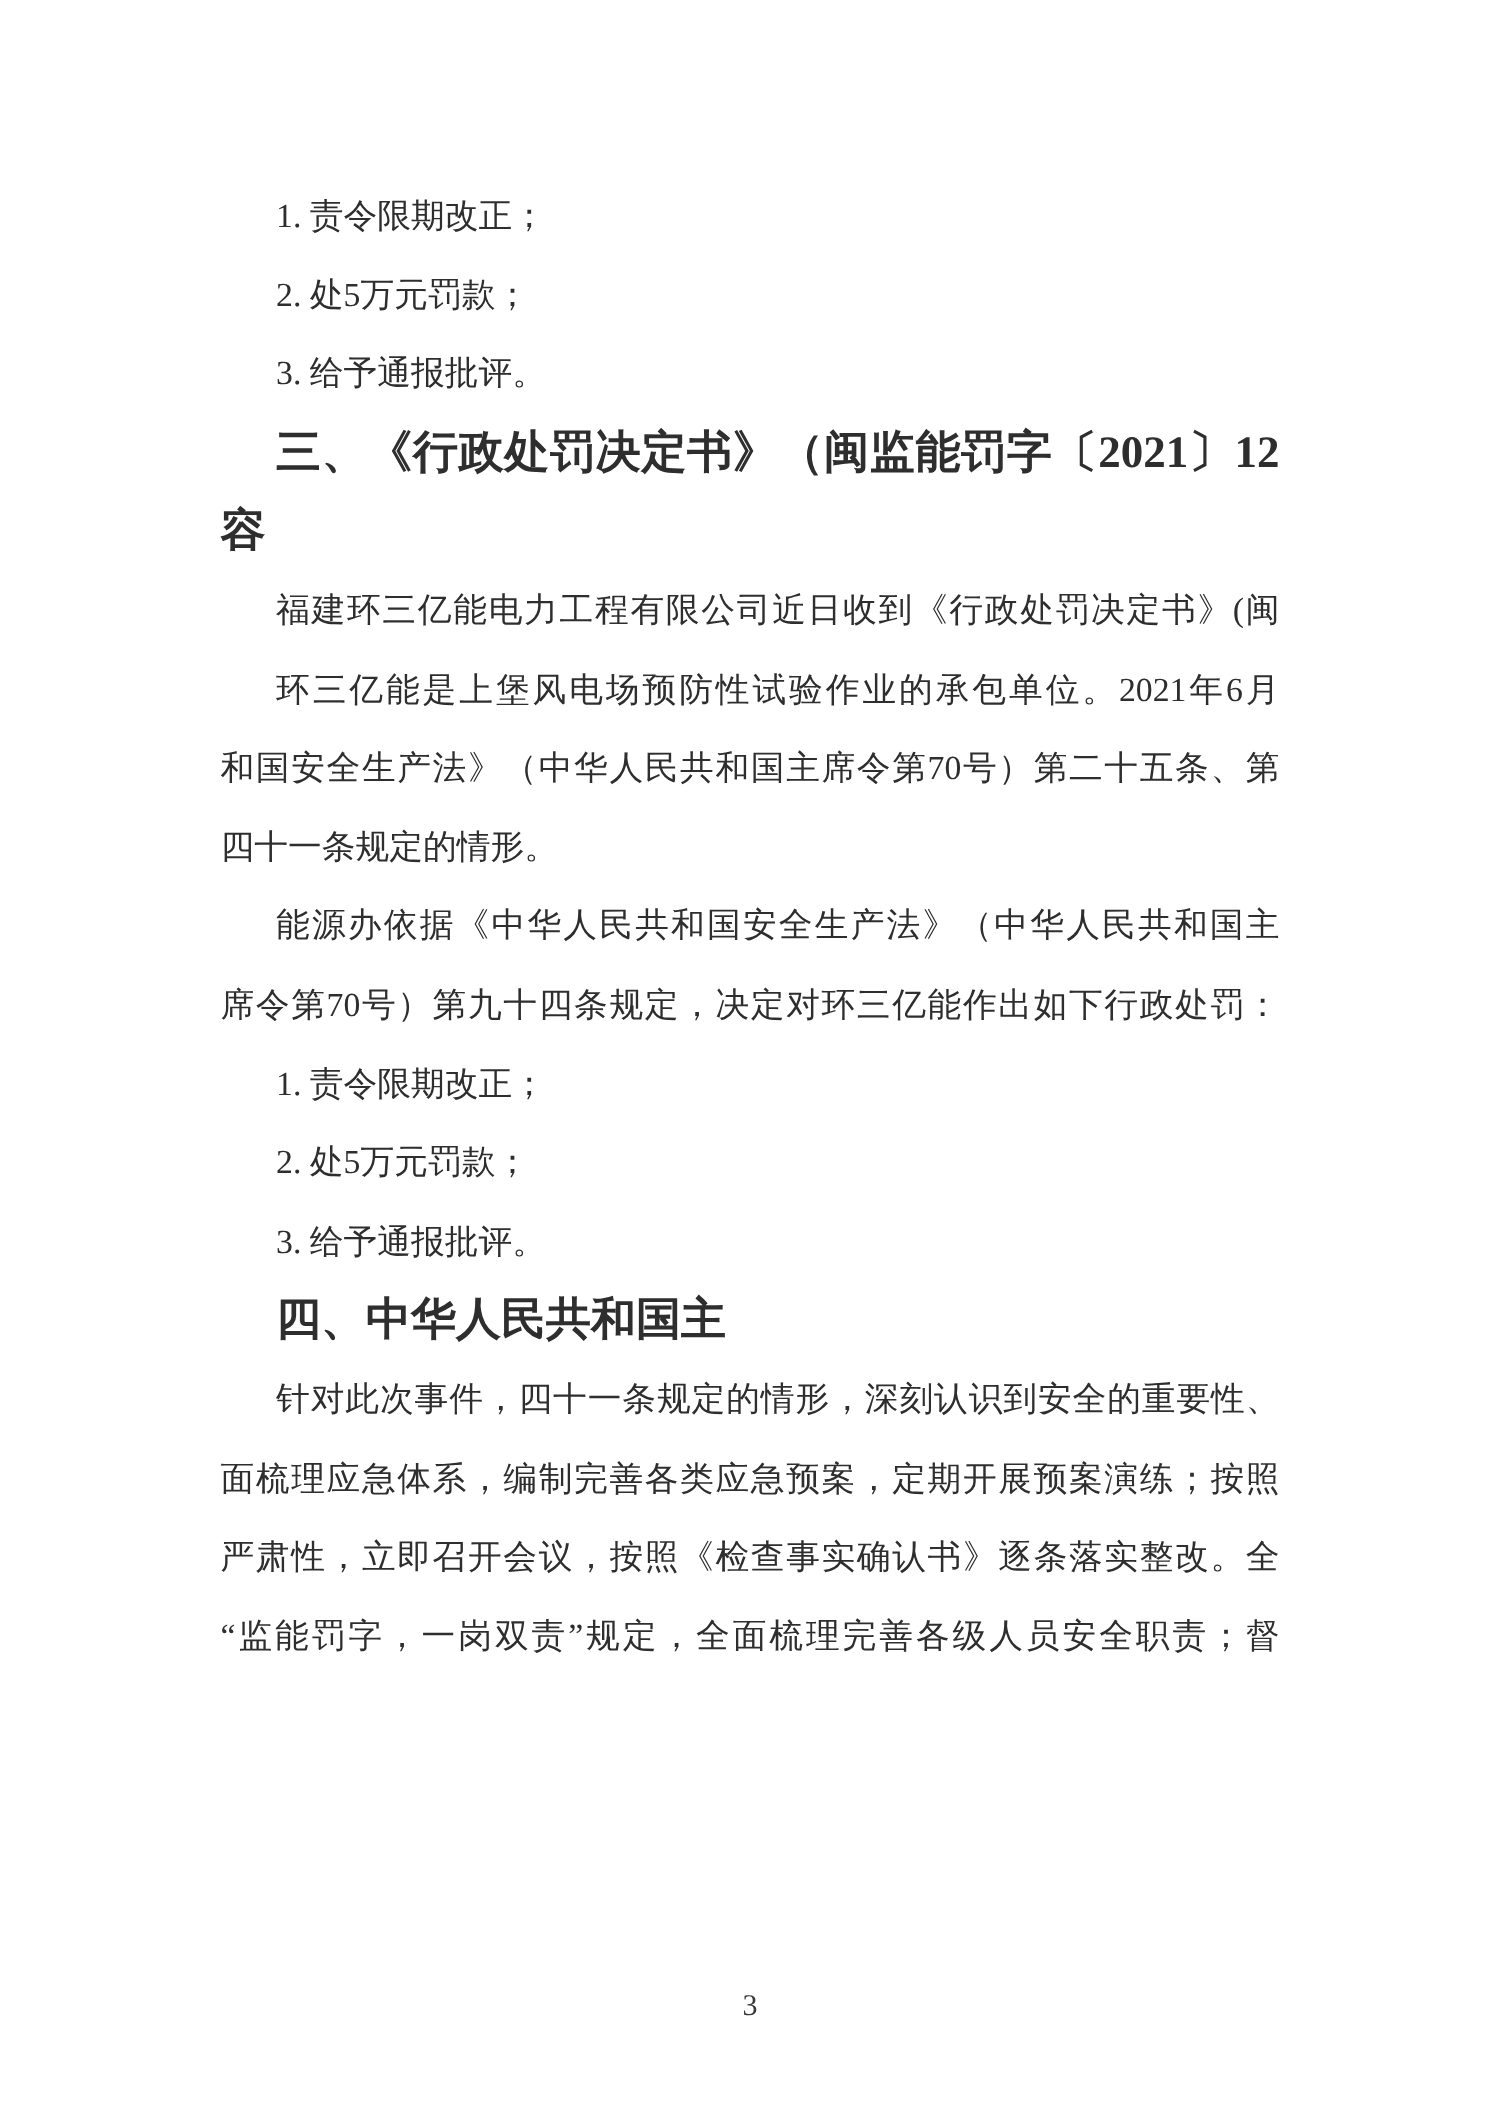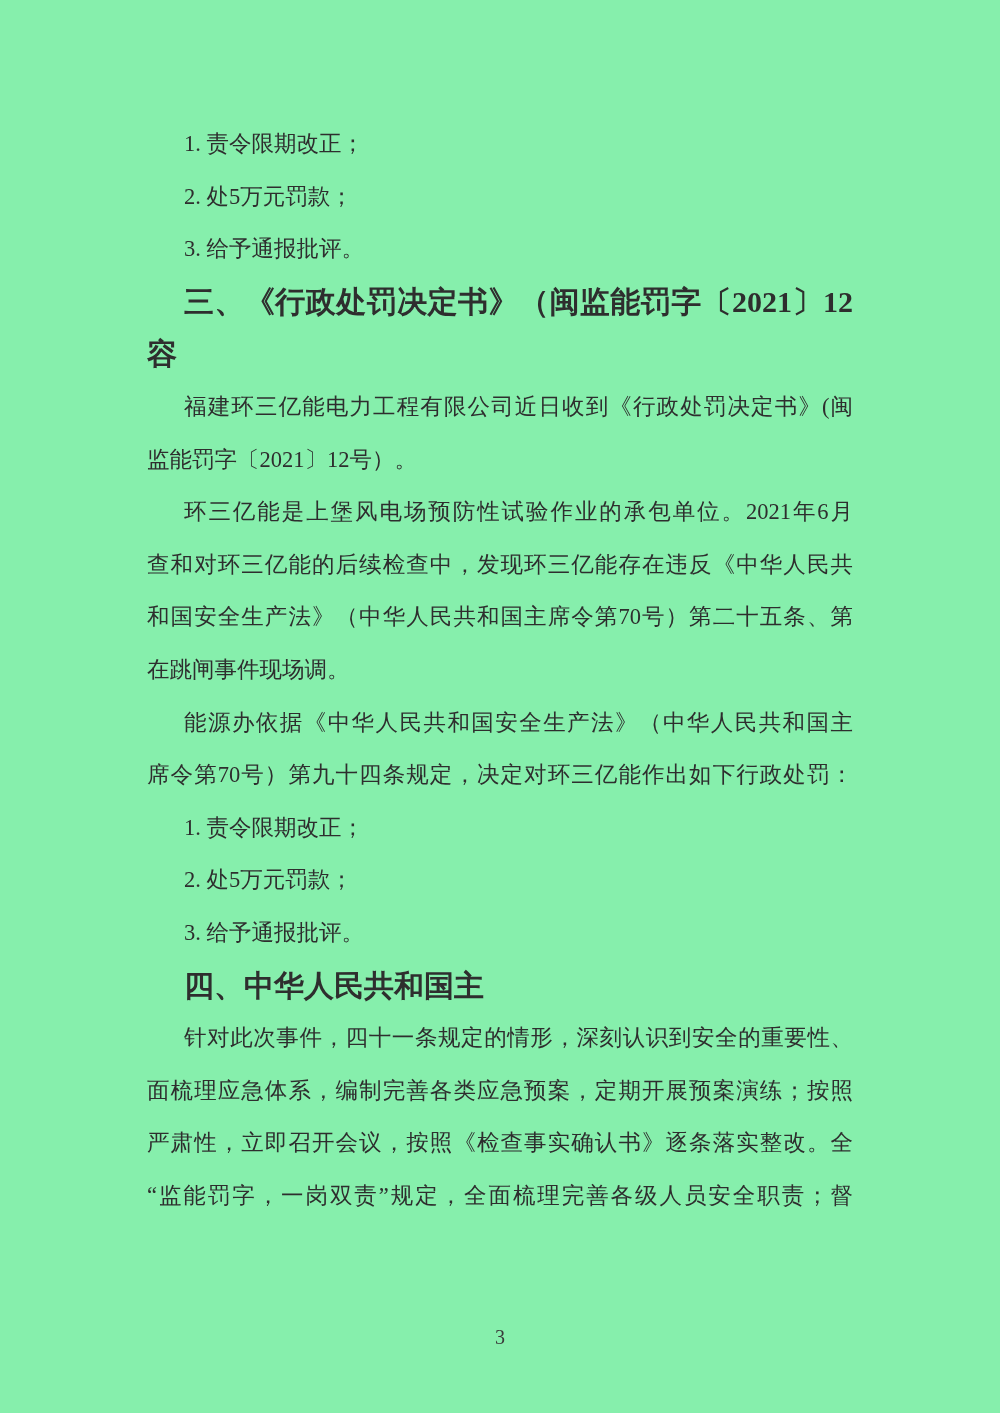--- a/index.html
+++ b/index.html
@@ -52,33 +52,31 @@
     height: 30px;
     line-height: 30px;
     text-align: center;
     font-size: 20px;
     color: #3a3a3a;
   }
 </style>
 </head>
 <body>
 
-<div class="page" style="background: #86efac; color: rgb(46, 46, 46);">
+<div class="page" style="background: #ffffff; color: rgb(46, 46, 46);">
   <div class="content" id="lines">
       <div class="line body indent">1. 责令限期改正；</div>
       <div class="line body indent">2. 处5万元罚款；</div>
       <div class="line body indent">3. 给予通报批评。</div>
       <div class="line heading indent fill">三、《行政处罚决定书》（闽监能罚字〔2021〕12号）的主要内</div>
       <div class="line heading">容</div>
       <div class="line body indent fill">福建环三亿能电力工程有限公司近日收到《行政处罚决定书》(闽</div>
-      <div class="line body">监能罚字〔2021〕12号）。</div>
       <div class="line body indent fill">环三亿能是上堡风电场预防性试验作业的承包单位。2021年6月</div>
-      <div class="line body fill">查和对环三亿能的后续检查中，发现环三亿能存在违反《中华人民共</div>
       <div class="line body fill">和国安全生产法》（中华人民共和国主席令第70号）第二十五条、第</div>
-      <div class="line body">在跳闸事件现场调。</div>
+      <div class="line body">四十一条规定的情形。</div>
       <div class="line body indent fill">能源办依据《中华人民共和国安全生产法》（中华人民共和国主</div>
       <div class="line body fill">席令第70号）第九十四条规定，决定对环三亿能作出如下行政处罚：</div>
       <div class="line body indent">1. 责令限期改正；</div>
       <div class="line body indent">2. 处5万元罚款；</div>
       <div class="line body indent">3. 给予通报批评。</div>
       <div class="line heading indent">四、中华人民共和国主</div>
       <div class="line body indent fill">针对此次事件，四十一条规定的情形，深刻认识到安全的重要性、</div>
       <div class="line body fill">面梳理应急体系，编制完善各类应急预案，定期开展预案演练；按照</div>
       <div class="line body fill">严肃性，立即召开会议，按照《检查事实确认书》逐条落实整改。全</div>
       <div class="line body fill">“监能罚字，一岗双责”规定，全面梳理完善各级人员安全职责；督</div>

